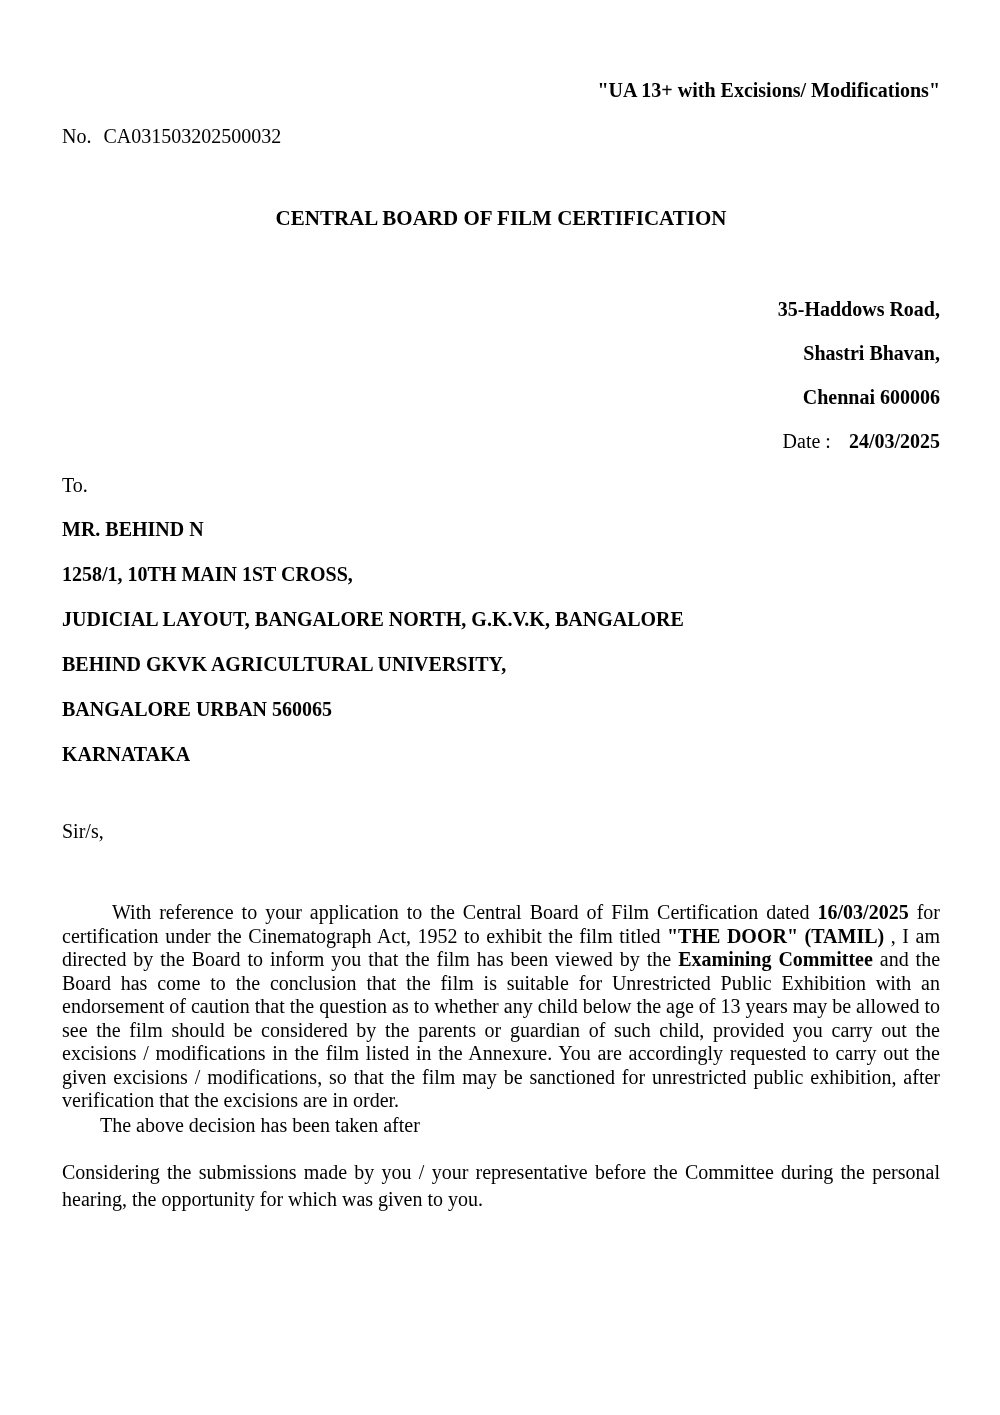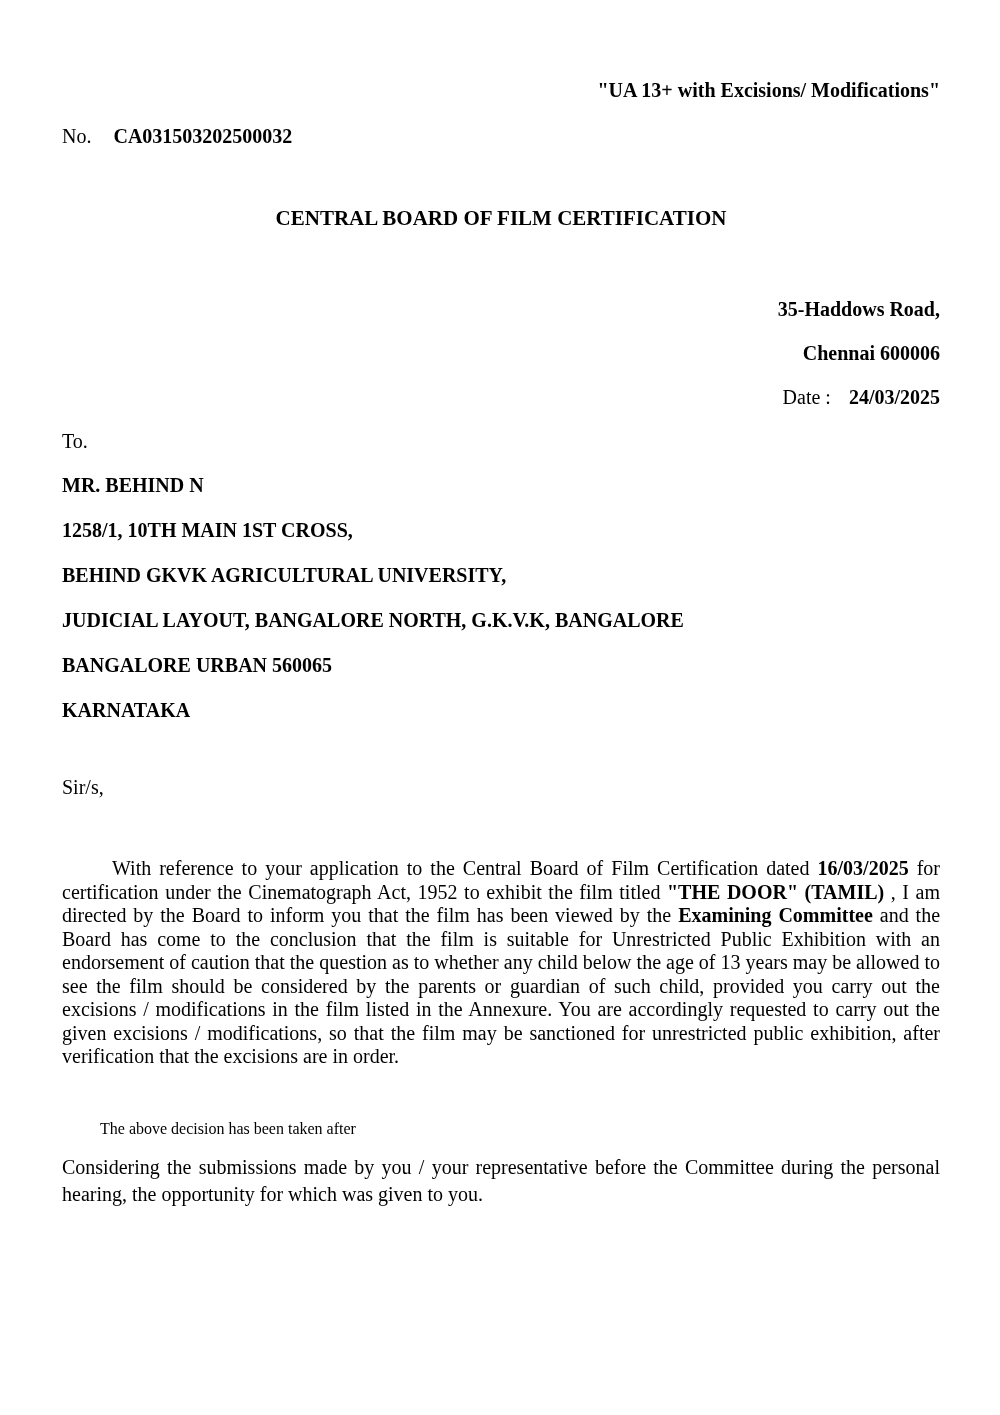--- a/index.html
+++ b/index.html
@@ -26,22 +26,22 @@
     font-size: 20px;
     line-height: 1.2;
   }
   .ref-line {
     margin-top: 22px;
     font-size: 20px;
     line-height: 1.2;
     text-align: left;
   }
   .ref-number {
-    font-weight: bold;
-    margin-left: 22px;
+    font-weight: normal;
+    margin-left: 12px;
   }
   .org-title {
     margin-top: 58px;
     text-align: center;
     font-weight: bold;
     font-size: 21px;
     line-height: 1.2;
   }
   .address-block {
     margin-top: 56px;
@@ -71,60 +71,60 @@
     line-height: 1.2;
   }
   .body-paragraph {
     margin-top: 58px;
     font-size: 20px;
     line-height: 23.5px;
     text-align: justify;
     text-indent: 50px;
   }
   .decision-line {
-    margin-top: 50px;
-    font-size: 16px;
+    font-size: 20px;
     line-height: 1.2;
     padding-left: 38px;
   }
   .closing-paragraph {
-    margin-top: 16px;
+    margin-top: 22px;
     font-size: 20px;
     line-height: 27px;
     text-align: justify;
   }
 </style>
 </head>
 <body>
 
 <div class="page">
 
   <div class="classification">"UA 13+ with Excisions/ Modifications"</div>
 
   <div class="ref-line">
     <span>No.</span><span class="ref-number">CA031503202500032</span>
   </div>
 
   <div class="org-title">CENTRAL BOARD OF FILM CERTIFICATION</div>
 
   <div class="address-block">
     <div class="address-line">35-Haddows Road,</div>
+    <div class="address-line">Shastri Bhavan,</div>
     <div class="address-line">Chennai 600006</div>
     <div class="date-line">
       <span>Date :</span><span class="date-value">24/03/2025</span>
     </div>
   </div>
 
   <div class="to-label">To.</div>
 
   <div class="recipient-block">
     <div>MR. BEHIND N</div>
     <div>1258/1, 10TH MAIN 1ST CROSS,</div>
+    <div>JUDICIAL LAYOUT, BANGALORE NORTH, G.K.V.K, BANGALORE</div>
     <div>BEHIND GKVK AGRICULTURAL UNIVERSITY,</div>
-    <div>JUDICIAL LAYOUT, BANGALORE NORTH, G.K.V.K, BANGALORE</div>
     <div>BANGALORE URBAN 560065</div>
     <div>KARNATAKA</div>
   </div>
 
   <div class="salutation">Sir/s,</div>
 
   <div class="body-paragraph"><span>With reference to your application to the Central Board of Film Certification dated </span><span style="font-weight: bold;">16/03/2025</span><span> for certification under the Cinematograph Act, 1952 to exhibit the film titled </span><span style="font-weight: bold;">"THE DOOR" (TAMIL)</span><span> , I am directed by the Board to inform you that the film has been viewed by the </span><span style="font-weight: bold;">Examining Committee</span><span> and the Board has come to the conclusion that the film is suitable for Unrestricted Public Exhibition with an endorsement of caution that the question as to whether any child below the age of 13 years may be allowed to see the film should be considered by the parents or guardian of such child, provided you carry out the excisions / modifications in the film listed in the Annexure. You are accordingly requested to carry out the given excisions / modifications, so that the film may be sanctioned for unrestricted public exhibition, after verification that the excisions are in order.</span></div>
 
   <div class="decision-line">The above decision has been taken after</div>
 

